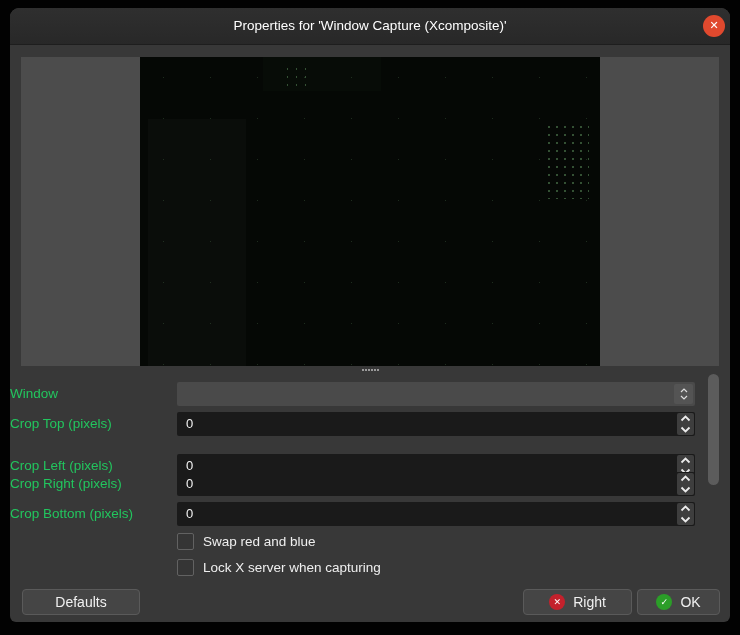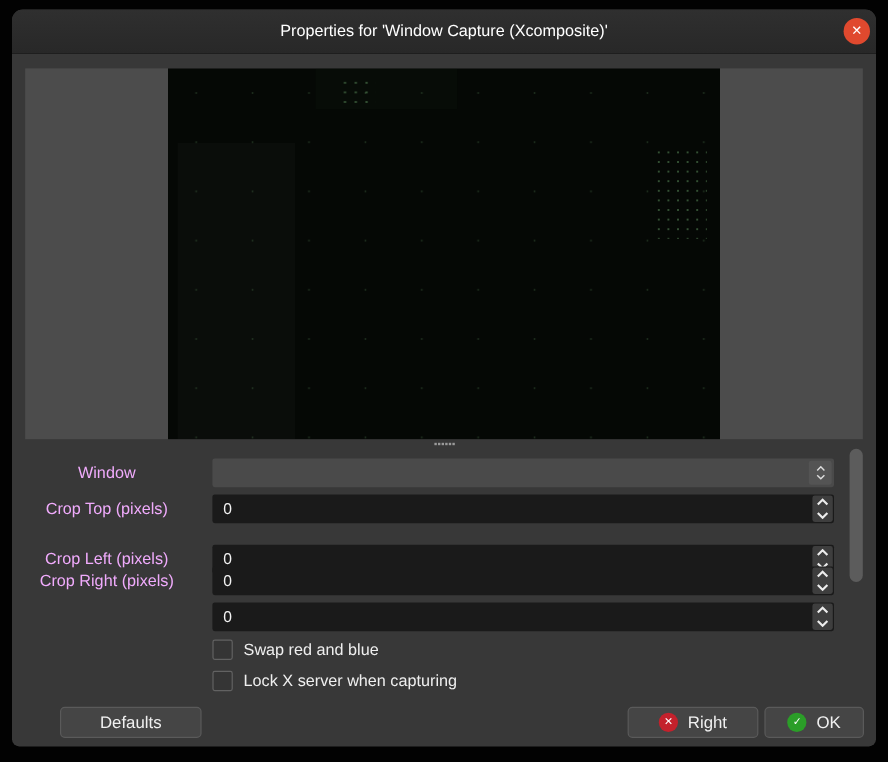--- a/index.html
+++ b/index.html
@@ -54,21 +54,21 @@
   
   .splitter{
     position:absolute;left:0;top:358px;width:100%;height:8px;
     display:flex;align-items:center;justify-content:center;gap:1px;cursor:row-resize;
   }
   .splitter span{width:2px;height:2px;background:#9a9a9a;display:block;}
   
   .row{position:absolute;left:0;width:100%;height:24px;}
   .field-label{
     position:absolute;left:0;top:0;width:158px;height:24px;line-height:24px;
-    text-align:center;color:#f0abfc;font-size:13.5px;white-space:nowrap;
+    text-align:left;color:#22c55e;font-size:13.5px;white-space:nowrap;
   }
   .field{
     position:absolute;left:167px;top:0;width:518px;height:24px;border-radius:2px;
   }
   .combobox{background:#4a4a4a;cursor:pointer;}
   .combo-value{
     position:absolute;left:8px;top:0;right:26px;height:24px;line-height:24px;
     color:#eaeaea;font-size:13px;overflow:hidden;white-space:nowrap;
   }
   .combo-stepper{
@@ -101,21 +101,21 @@
     position:absolute;left:698px;top:366px;width:11px;height:111px;
     background:#5c5c5c;border-radius:6px;cursor:pointer;
   }
   
   .footer-btn{
     position:absolute;top:581px;height:26px;background:#454545;
     border:1px solid #5a5a5a;border-radius:4px;color:#f0f0f0;font-size:14px;
     display:flex;align-items:center;justify-content:center;gap:8px;cursor:pointer;
     box-sizing:border-box;padding:0 10px;font-family:"Liberation Sans","DejaVu Sans",sans-serif;
   }
-  .btn-defaults{left:12px;width:118px;margin-left:28px;}
+  .btn-defaults{left:12px;width:118px;}
   .btn-cancel{left:513px;width:109px;}
   .btn-ok{left:627px;width:83px;}
   .mini-circle{
     width:16px;height:16px;border-radius:50%;color:#fff;font-size:9px;font-weight:bold;
     display:flex;align-items:center;justify-content:center;flex:0 0 auto;
     font-family:"DejaVu Sans",sans-serif;
   }
   .mini-red{background:#c4212c;}
   .mini-green{background:#2b9e28;}
 </style>
@@ -216,20 +216,21 @@
         <button>
             <svg width="11" height="7" viewBox="0 0 11 7">
               <polyline points="1.5,1.5 5.5,5.5 9.5,1.5" fill="none" stroke="#ececec" stroke-width="1.8"></polyline>
             </svg>
           </button>
       </span>
     </div>
   </div>
 
   <div class="row" style="top:494px;">
+    <div class="field-label">Crop Bottom (pixels)</div>
     <div class="field spinbox">
       <span class="spin-value">0</span>
       <span class="spin-stepper">
         <button>
             <svg width="11" height="7" viewBox="0 0 11 7">
               <polyline points="1.5,5.5 5.5,1.5 9.5,5.5" fill="none" stroke="#ececec" stroke-width="1.8"></polyline>
             </svg>
           </button>
         <button>
             <svg width="11" height="7" viewBox="0 0 11 7">

